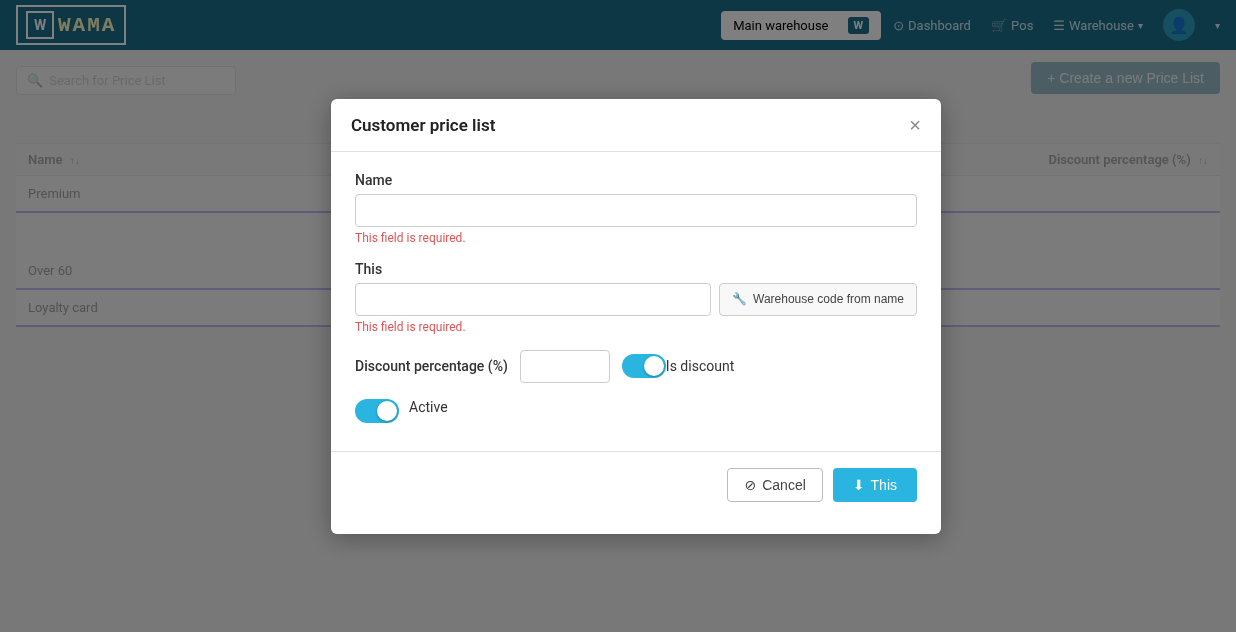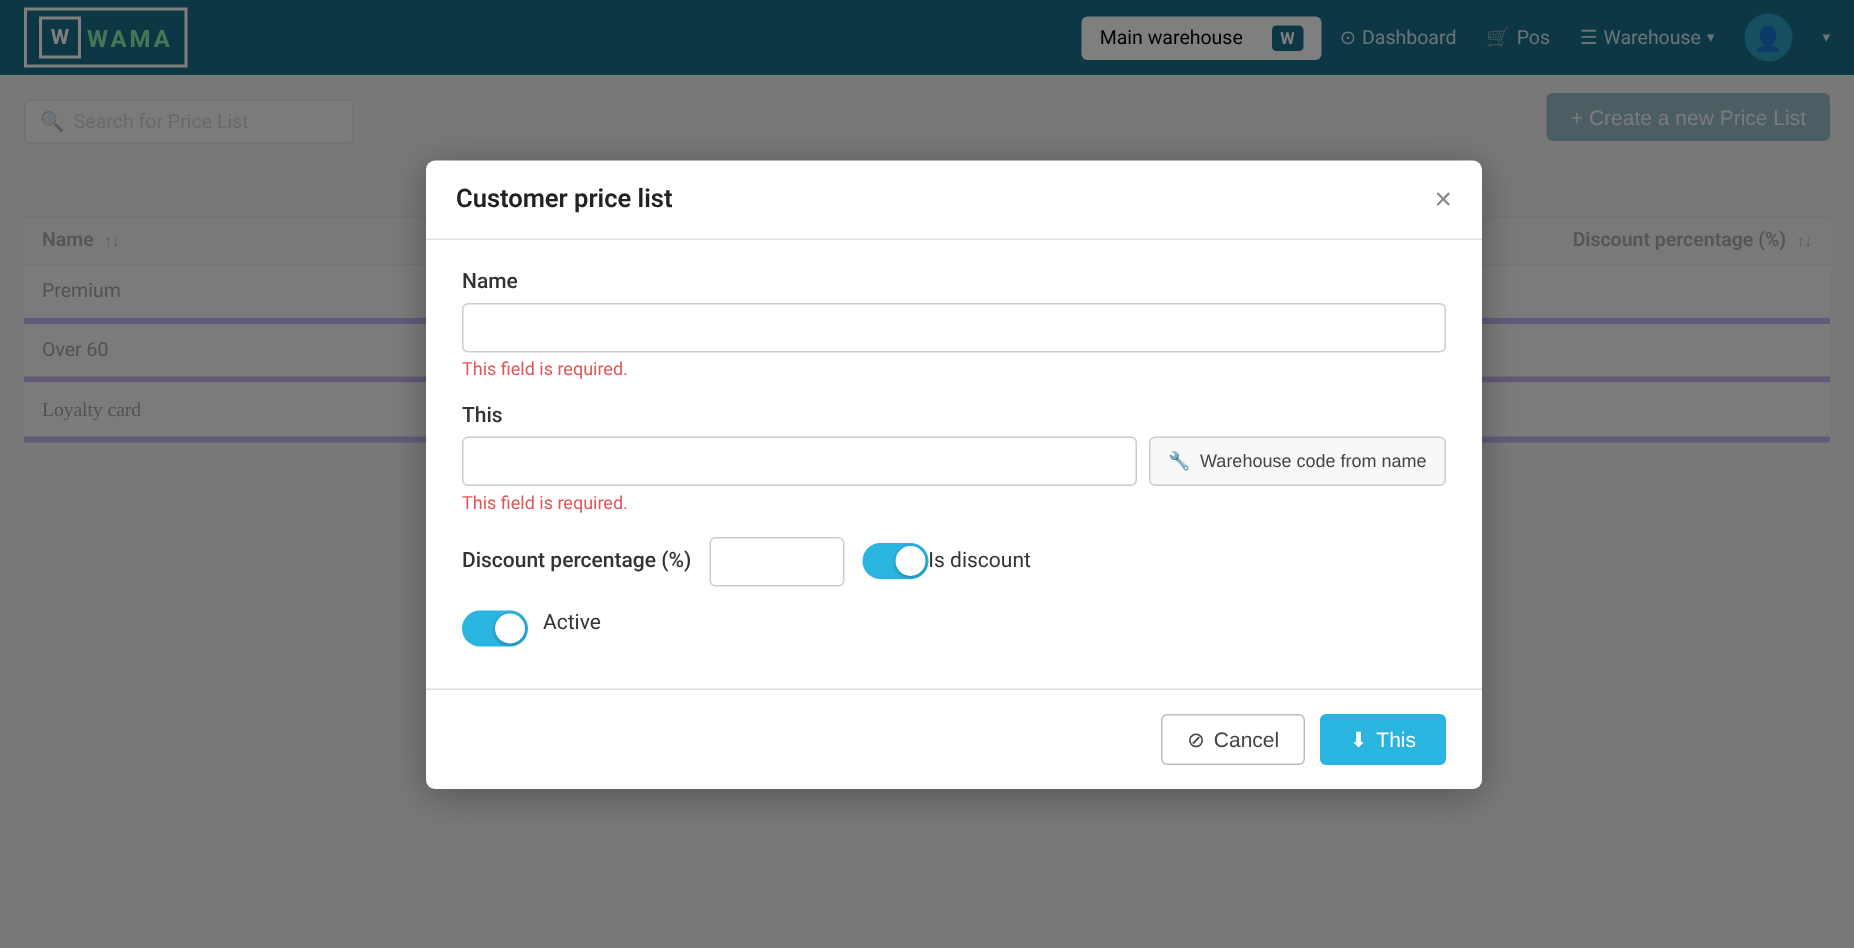--- a/index.html
+++ b/index.html
@@ -24,21 +24,21 @@
       display: flex;
       align-items: center;
       gap: 4px;
     }
     .logo-icon {
       width: 28px; height: 28px;
       border: 2px solid #fff;
       display: flex; align-items: center; justify-content: center;
       font-size: 14px; color: #fff; font-weight: bold;
     }
-    .logo-text { color: #86efac; font-size: 16px; font-weight: 700; letter-spacing: 2px; }
+    .logo-text { color: #fef9c3; font-size: 21px; font-weight: 700; letter-spacing: 2px; font-family: Liberation Mono, monospace; }
     .warehouse-selector {
       margin-left: auto;
       background: #fff;
       border-radius: 4px;
       padding: 6px 12px;
       display: flex; align-items: center; gap: 4px;
       font-size: 13px;
       cursor: pointer;
       min-width: 160px;
       justify-content: space-between;
@@ -98,41 +98,41 @@
       border-bottom: 1px solid #ddd;
       padding: 8px 12px;
       margin-top: 48px;
       font-weight: 600;
       font-size: 13px;
       color: #444;
     }
     .table-row {
       display: flex; align-items: center;
       padding: 10px 12px;
-      border-bottom: 4px solid #8b5cf6;
+      border-bottom: 2px solid #8b5cf6;
       background: #fff;
       font-size: 13px;
       color: #333;
     }
     .sort-icon { font-size: 10px; margin-left: 4px; color: #666; }
 
     
     .overlay {
       position: fixed; top: 0; left: 0; right: 0; bottom: 0;
       background: rgba(0,0,0,0.5);
       display: flex; align-items: center; justify-content: center;
       z-index: 100;
     }
     .modal {
       background: #fff;
       border-radius: 6px;
-      width: 704px;
+      width: 610px;
       box-shadow: 0 4px 24px rgba(0,0,0,0.3);
       position: relative;
-      padding-bottom: 0;
+      padding-bottom: 16px;
       margin-left: 36px;
     }
     .modal-header {
       padding: 16px 20px;
       border-bottom: 1px solid #e0e0e0;
       display: flex; align-items: center; justify-content: space-between;
     }
     .modal-title { font-size: 17px; font-weight: 600; color: #222; }
     .close-btn {
       background: none; border: none; font-size: 20px; color: #888; cursor: pointer;
@@ -245,24 +245,24 @@
     <span style="flex:2; text-align:right;">
       <span>Discount percentage (%)</span>
       <span class="sort-icon">↑↓</span>
     </span>
   </div>
   <div id="table-rows">
       <div class="table-row">
         <span style="flex:1;">Premium</span>
       </div>
       <div class="table-row">
-        <span style="flex:1;">Over 60</span>
+        <span style="flex:1;margin-top:40px;">Over 60</span>
       </div>
       <div class="table-row">
-        <span style="flex:1;font-family:Liberation Serif, serif;">Loyalty card</span>
+        <span style="flex:1;">Loyalty card</span>
       </div>
     </div>
 </div>
 
 <div class="overlay">
   <div class="modal">
     <div class="modal-header">
       <span class="modal-title">Customer price list</span>
       <button class="close-btn">×</button>
     </div>

